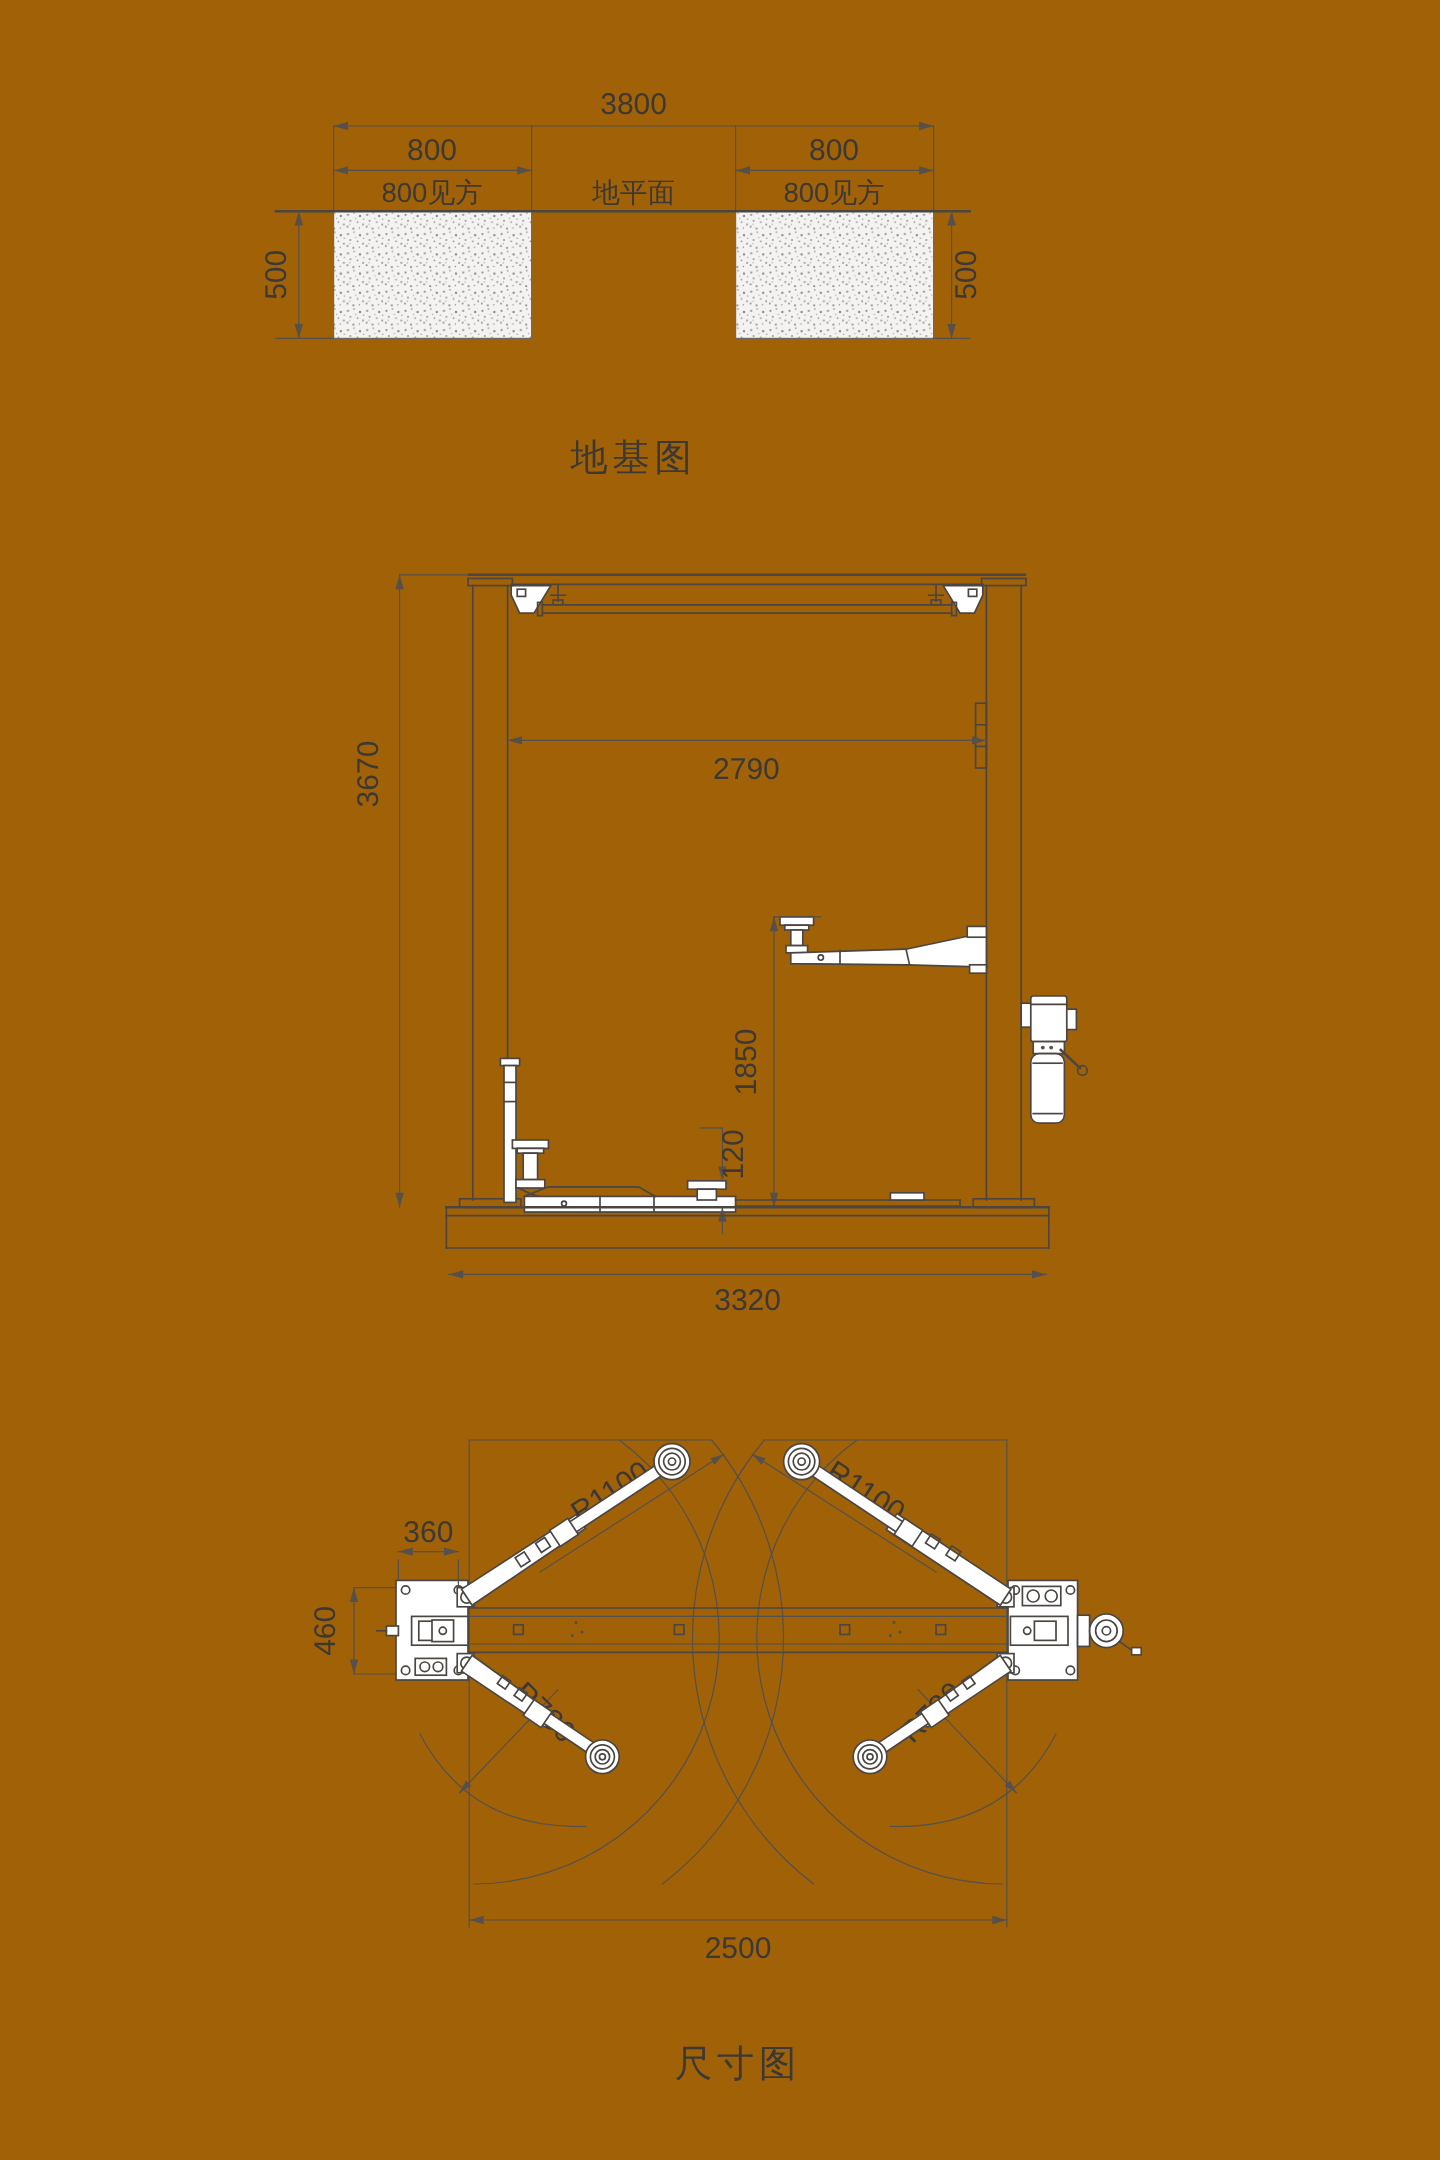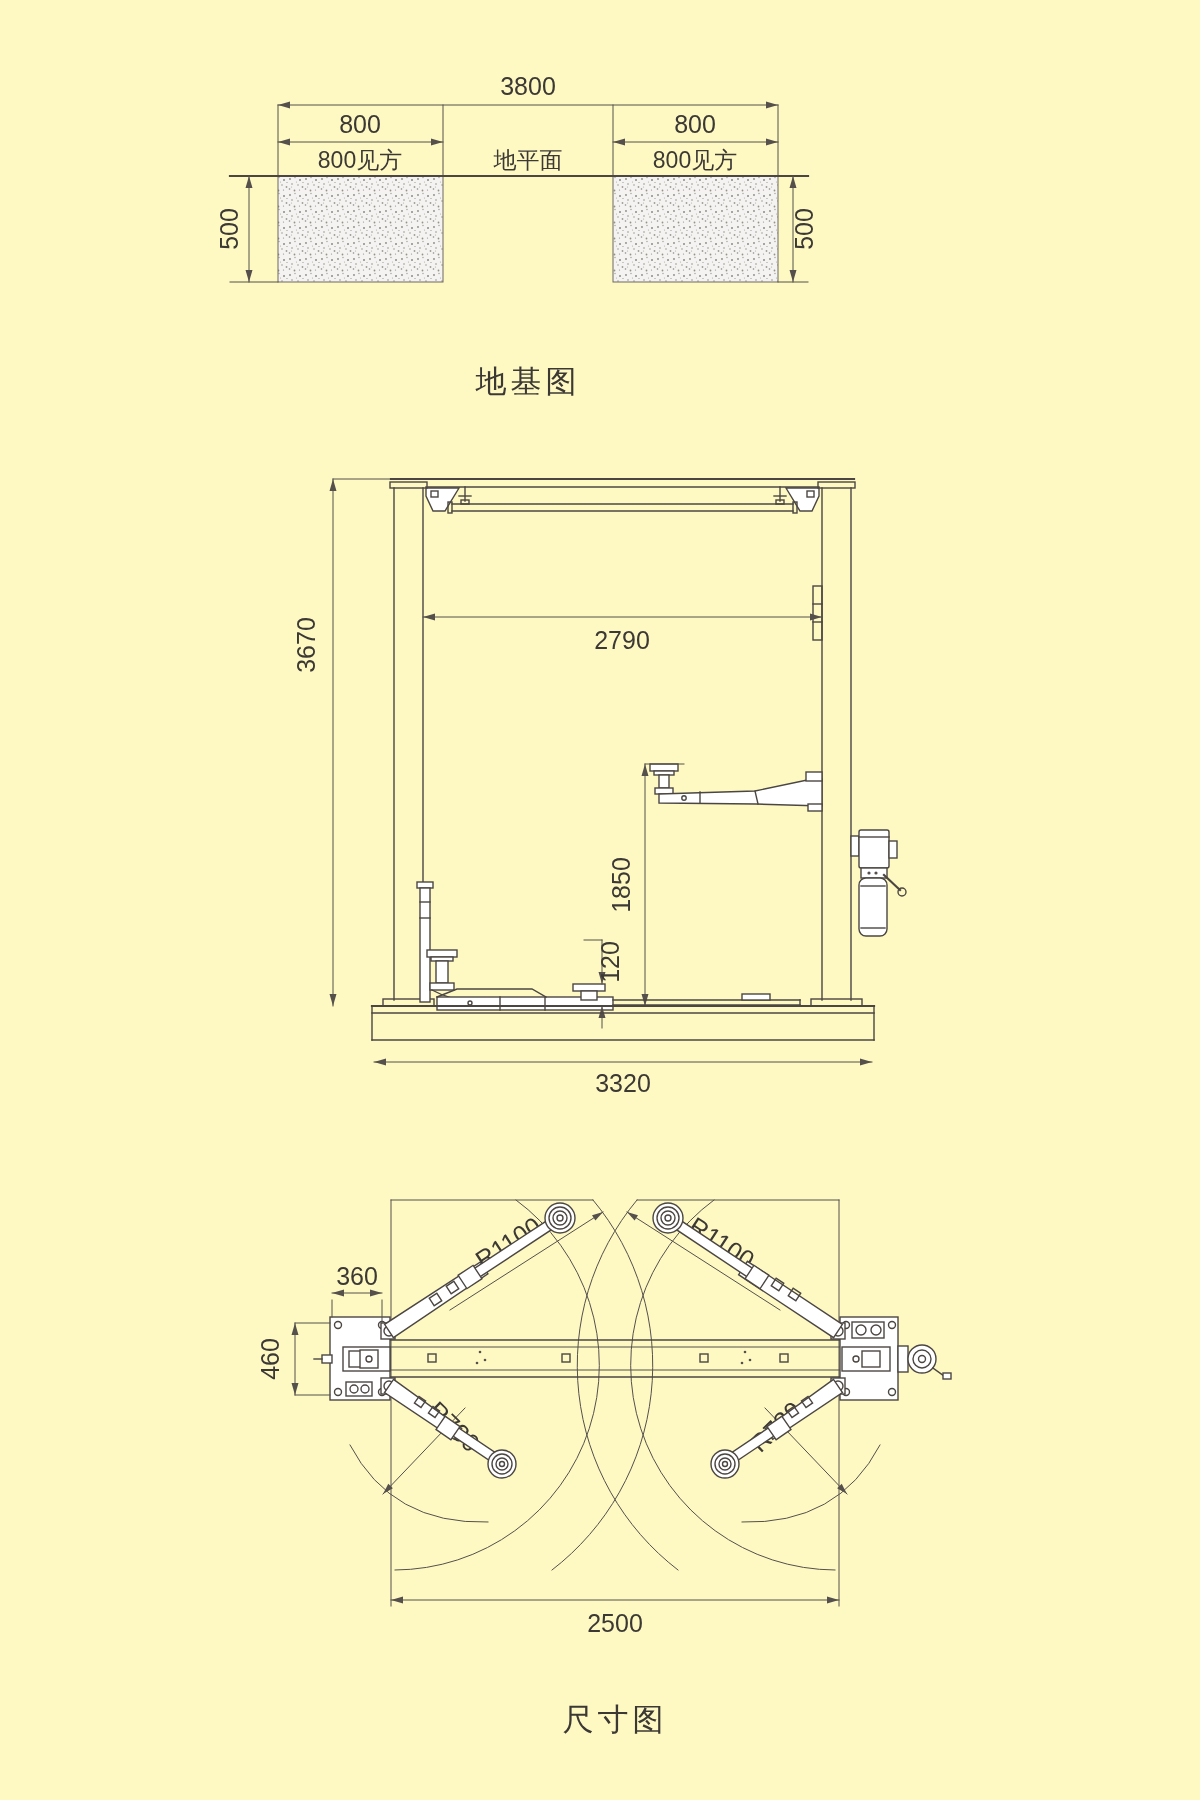--- a/index.html
+++ b/index.html
@@ -1,16 +1,16 @@
 <!DOCTYPE html>
 <html><head>
 <meta charset="utf-8">
 <style>
   html,body{margin:0;padding:0;background:#ffffff;}
-  #canvas{position:relative;width:1200px;height:1800px;background:#fef9c3;overflow:hidden;text-align:right;}
+  #canvas{position:relative;width:1200px;height:1800px;background:#a16207;overflow:hidden;text-align:right;}
   svg{display:block;}
   
   .st  {stroke:#4b4642;fill:none;stroke-width:1.4;stroke-linecap:square;}
   .st2 {stroke:#4b4642;fill:none;stroke-width:2.2;stroke-linecap:square;}
   .stf {stroke:#4b4642;fill:#ffffff;stroke-width:1.4;stroke-linejoin:miter;}
   .thin{stroke:#55504b;fill:none;stroke-width:1;stroke-linecap:square;}
   .dim {stroke:#55504b;fill:none;stroke-width:1;stroke-linecap:square;}
   .arr {fill:#55504b;stroke:none;}
   .blk {stroke:#6e6862;stroke-width:1;}
   text {fill:#3c3834;font-family:"Liberation Sans","DejaVu Sans",sans-serif;}

